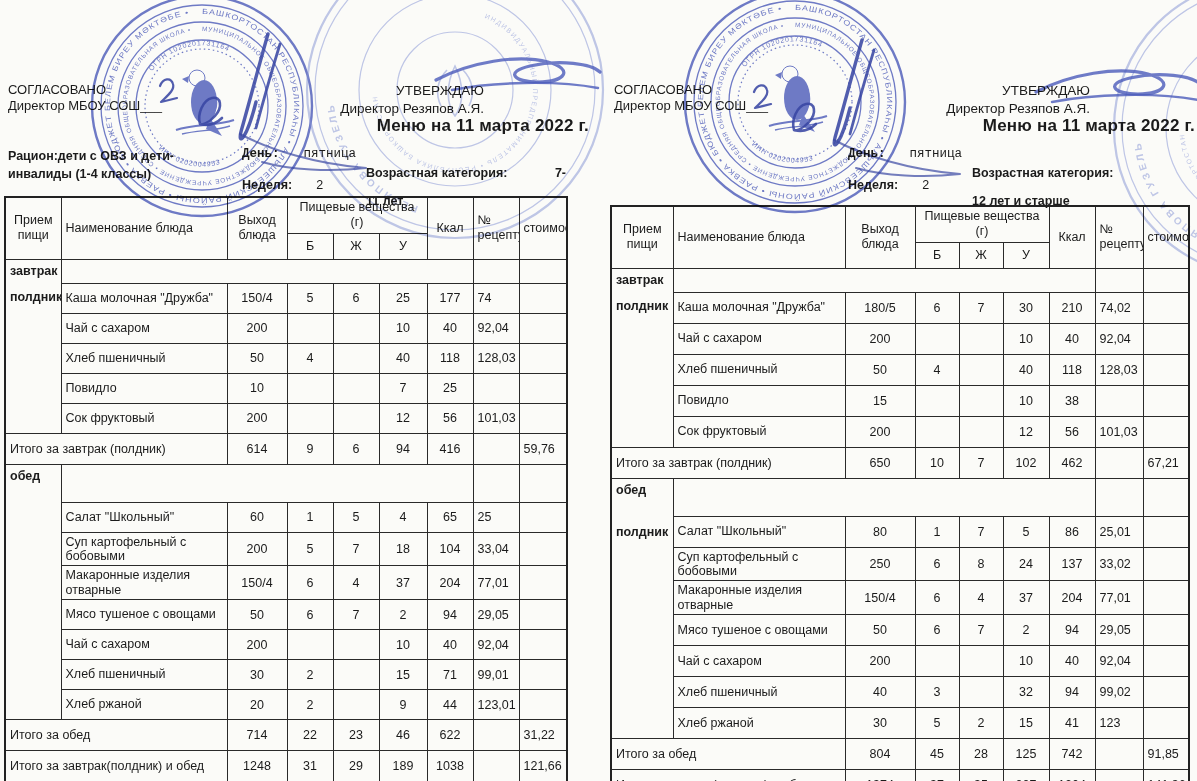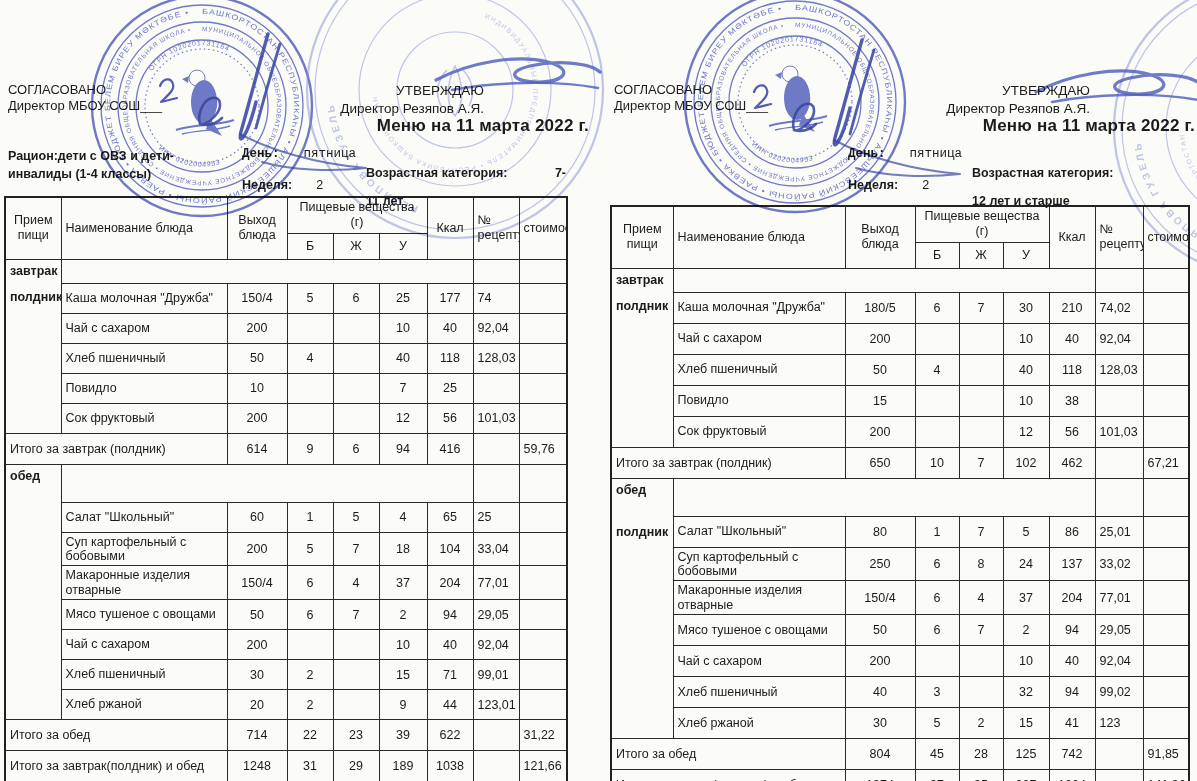--- a/index.html
+++ b/index.html
@@ -286,21 +286,21 @@
           <td class="c">44</td>
           <td class="rec">123,01</td>
           <td class="cost"></td>
         </tr>
 
       <tr class="tot">
         <td colspan="2" class="totlbl">Итого за обед</td>
         <td class="c">714</td>
         <td class="c">22</td>
         <td class="c">23</td>
-        <td class="c">39</td>
+        <td class="c">46</td>
         <td class="c">622</td>
         <td class="rec"></td>
         <td class="cost">31,22</td>
       </tr>
       <tr class="tot">
         <td colspan="2" class="totlbl">Итого за завтрак(полдник) и обед</td>
         <td class="c">1248</td>
         <td class="c">31</td>
         <td class="c">29</td>
         <td class="c">189</td>

